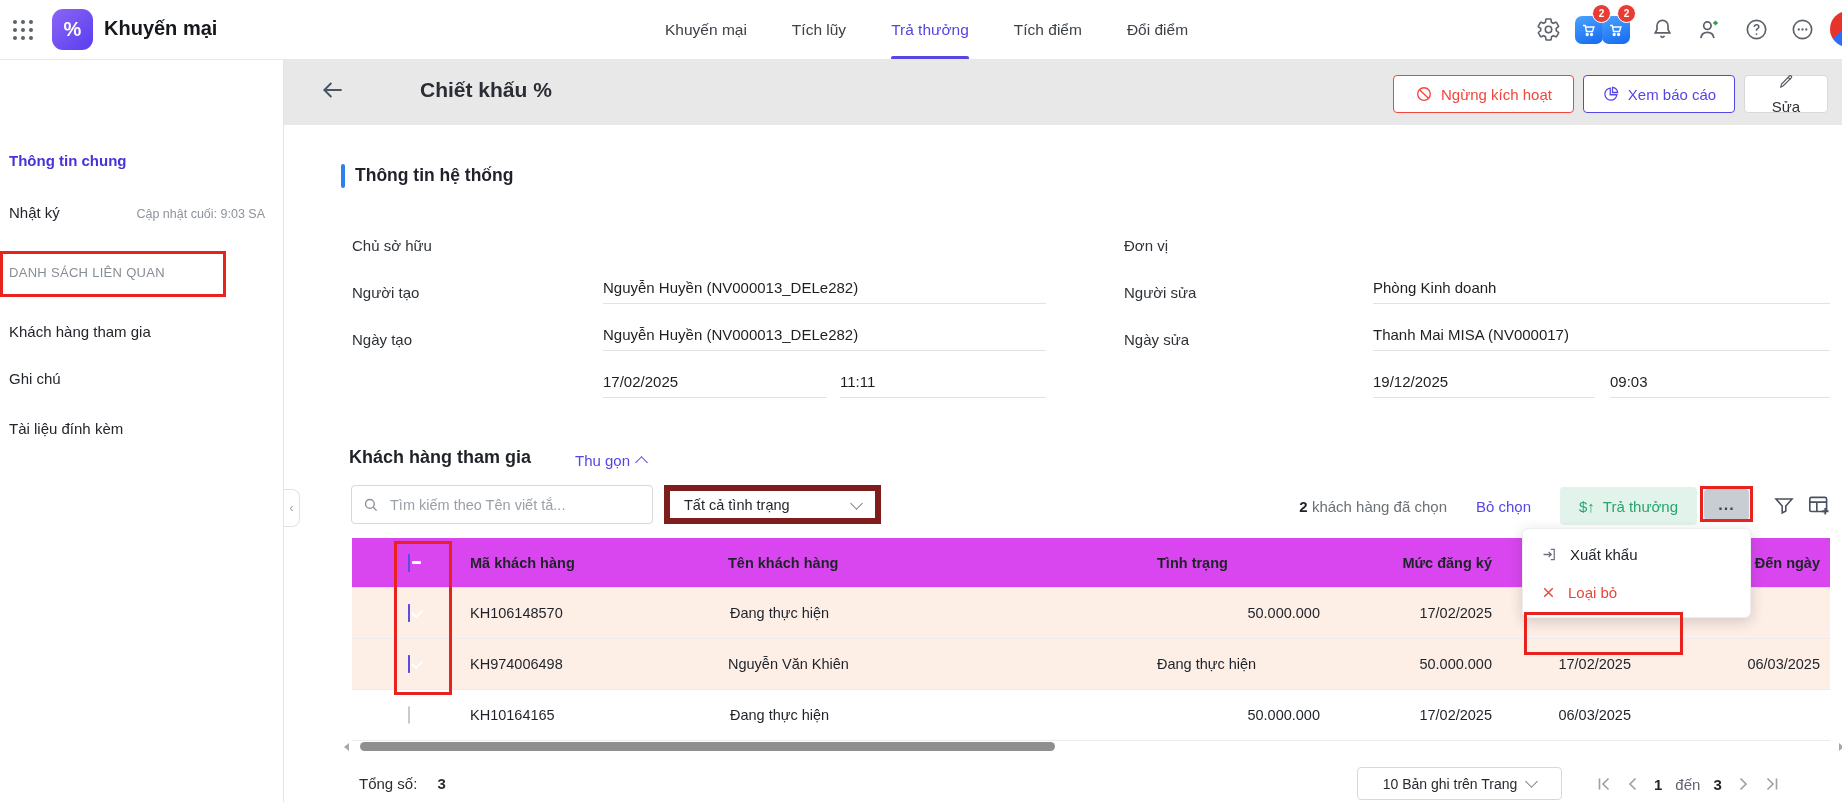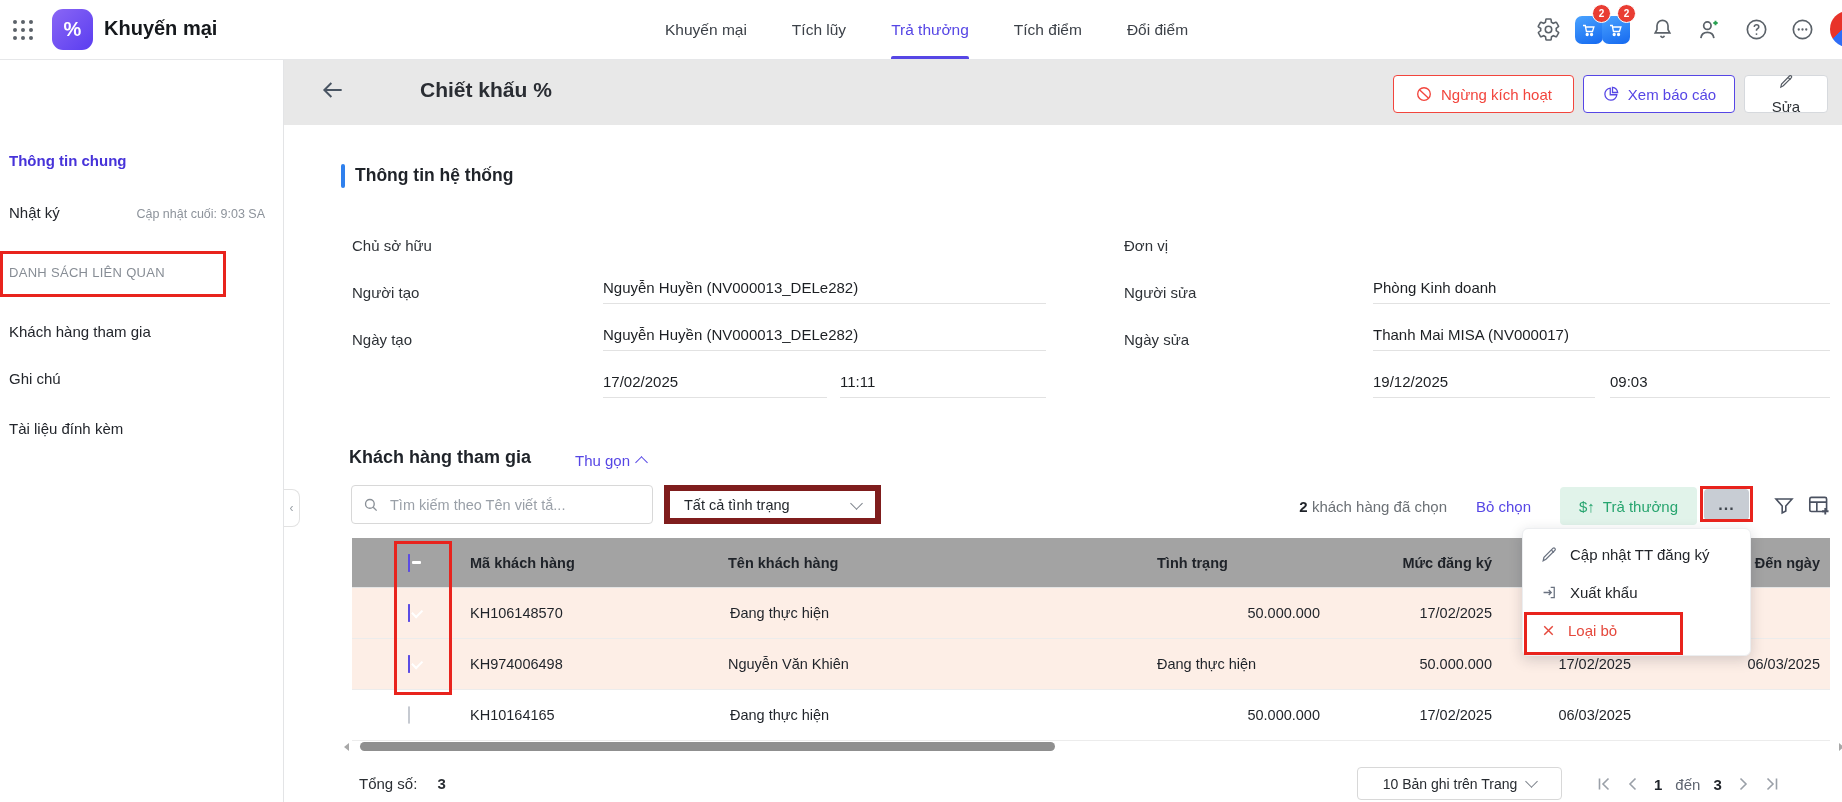--- a/index.html
+++ b/index.html
@@ -76,21 +76,21 @@
              color:#27a56f;border-radius:4px;display:flex;align-items:center;justify-content:center;
              gap:8px;font-size:15px;cursor:pointer;}
   .btn-more{position:absolute;left:1704px;top:489px;width:45px;height:31px;background:#c8cdd4;
             border-radius:4px;color:#41474f;font-size:16px;font-weight:bold;letter-spacing:1px;
             display:flex;align-items:center;justify-content:center;cursor:pointer;line-height:0;}
 
   
   .tbl{position:absolute;left:352px;top:538px;width:1478px;}
   .trow{display:grid;grid-template-columns:108px 258px 427px 185px 172px 139px 189px;
         align-items:center;height:50px;border-bottom:1px solid #ececec;font-size:14.5px;background:#fff;}
-  .thead{height:49px;background:#a3a3a3;font-weight:700;border-bottom:1px solid #e4e4e4;}
+  .thead{height:49px;background:#d946ef;font-weight:700;border-bottom:1px solid #e4e4e4;}
   .trow.sel{background:#fdeee6;}
   .c{padding-left:10px;white-space:nowrap;overflow:hidden;}
   .c.st{padding-left:12px;}
   .c.r{text-align:right;padding-right:10px;padding-left:0;}
   .cbwrap{padding-left:56px;}
   .cb{width:18px;height:18px;border:1.5px solid #c6cad1;border-radius:4px;background:#fff;
       position:relative;box-sizing:border-box;cursor:pointer;}
   .cb.on,.cb.ind{background:#5b4ce4;border-color:#5b4ce4;}
   .cb.on::after{content:"";position:absolute;left:3px;top:3.5px;width:8px;height:4.5px;
       border-left:2px solid #fff;border-bottom:2px solid #fff;transform:rotate(-45deg);}
@@ -407,29 +407,20 @@
     <svg width="16" height="16" viewBox="0 0 16 16" fill="none" stroke="#9aa0a8" stroke-width="1.6">
       <path d="M12.5 2.5v11 M3.5 2.5 9 8l-5.5 5.5"></path>
     </svg>
   </span>
 </div>
 
 <div class="menu">
   <div class="mi">
     <span>
       <svg width="19" height="19" viewBox="0 0 24 24" fill="none" stroke="#6a7280" stroke-width="1.6">
-        <path d="M4 20l1-4.5L16.5 4a1.8 1.8 0 0 1 2.5 2.5L7.5 18 4 20z"></path>
-          <path d="M14.5 6.5l3 3"></path>
-      </svg>
-    </span>
-    <span>Cập nhật TT đăng ký</span>
-  </div>
-  <div class="mi">
-    <span>
-      <svg width="19" height="19" viewBox="0 0 24 24" fill="none" stroke="#6a7280" stroke-width="1.6">
         <path d="M13.5 5.5h4.5v13h-4.5"></path>
           <path d="M4.5 12h9.5 M11 8.8 14.2 12 11 15.2"></path>
       </svg>
     </span>
     <span>Xuất khẩu</span>
   </div>
   <div class="mi danger">
     <span>
       <svg width="17" height="17" viewBox="0 0 24 24" fill="none" stroke="#e5483c" stroke-width="2">
         <path d="M6 6l12 12 M18 6 6 18"></path>

